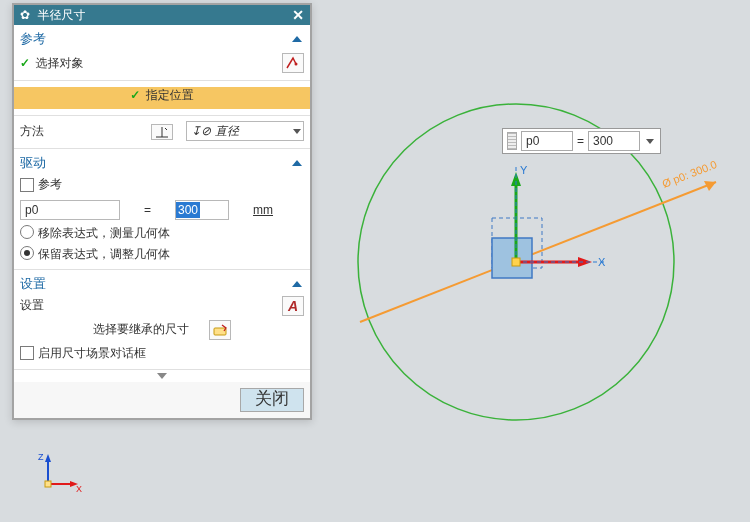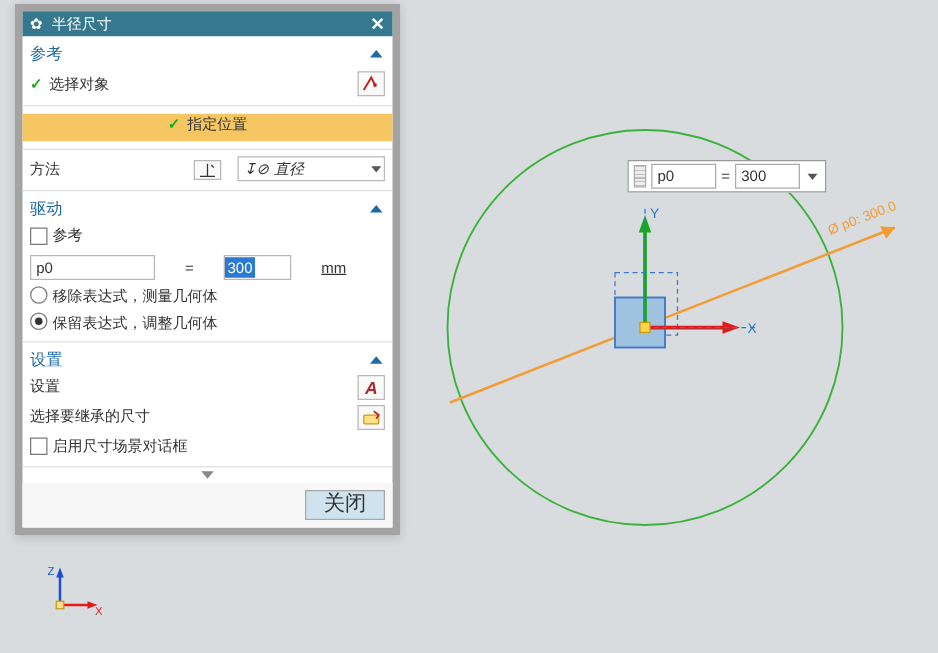--- a/index.html
+++ b/index.html
@@ -14,21 +14,21 @@
   .viewport {
     position: absolute; inset: 0;
     background: #d8dcdf;
   }
   
   .panel {
     position: absolute;
     left: 12px; top: 3px;
     width: 296px;
     background: #fff;
-    border: 6px solid #a3a3a3;
+    border: 2px solid #a3a3a3;
     box-shadow: 0 2px 8px rgba(0,0,0,0.15);
   }
   .panel-title {
     background: #36798f;
     color: #fff;
     height: 20px;
     line-height: 20px;
     padding: 0 6px;
     display: flex;
     align-items: center;
@@ -357,21 +357,21 @@
       <div class="section-head">
         <span>设置</span>
         <span class="chev-up"></span>
       </div>
       <div class="row" style="justify-content:space-between">
         <span>设置</span>
         <span class="icon-box">
             <span class="iconA">A</span>
           </span>
       </div>
-      <div class="row" style="justify-content:space-between;margin-top:2px">
+      <div class="row" style="justify-content:center;margin-top:2px">
         <span>选择要继承的尺寸</span>
         <span class="icon-box">
           <svg width="16" height="14">
               <rect x="2" y="5" width="12" height="7" rx="1" fill="#ffe089" stroke="#c79a10"></rect>
               <path d="M10 2 L14 5 L12 8" stroke="#c02020" fill="none" stroke-width="1.3"></path>
             </svg>
         </span>
       </div>
       <div class="chk" style="margin-top:4px">
         <span class="chkbox"></span>

